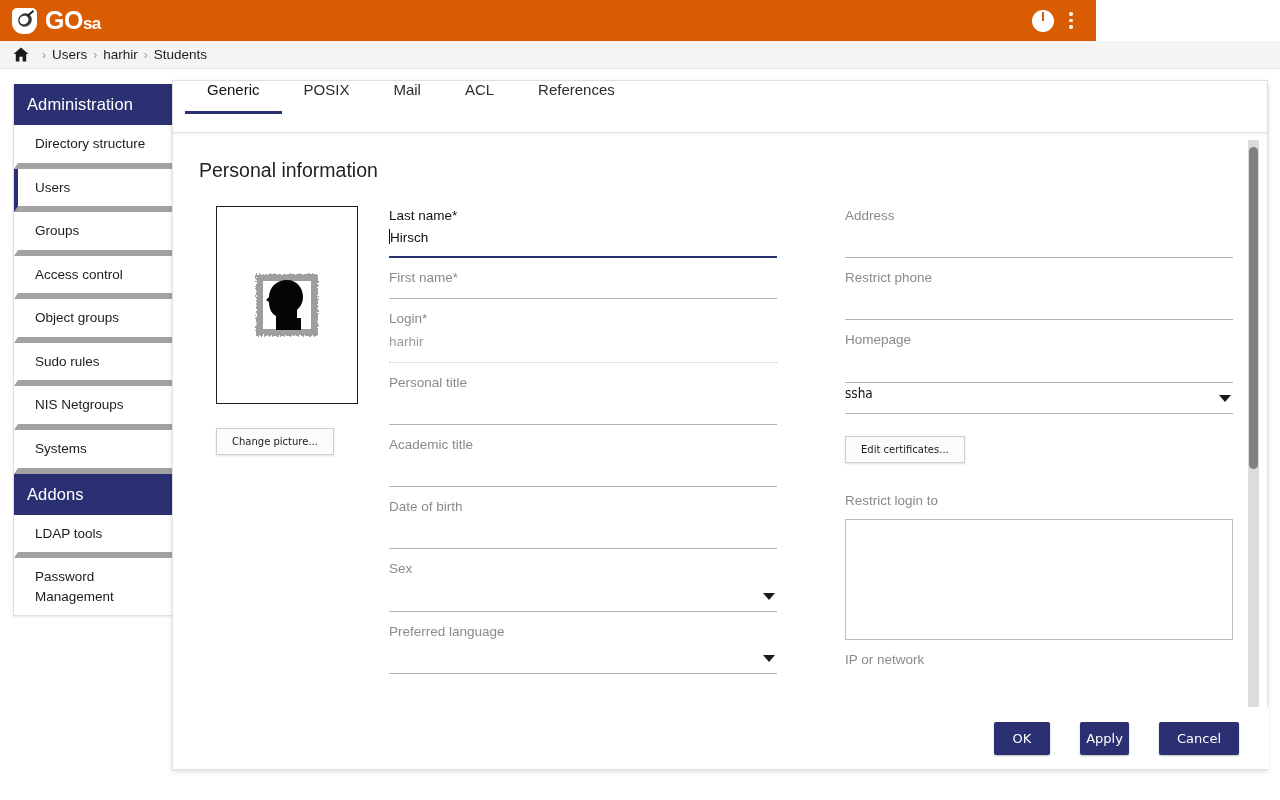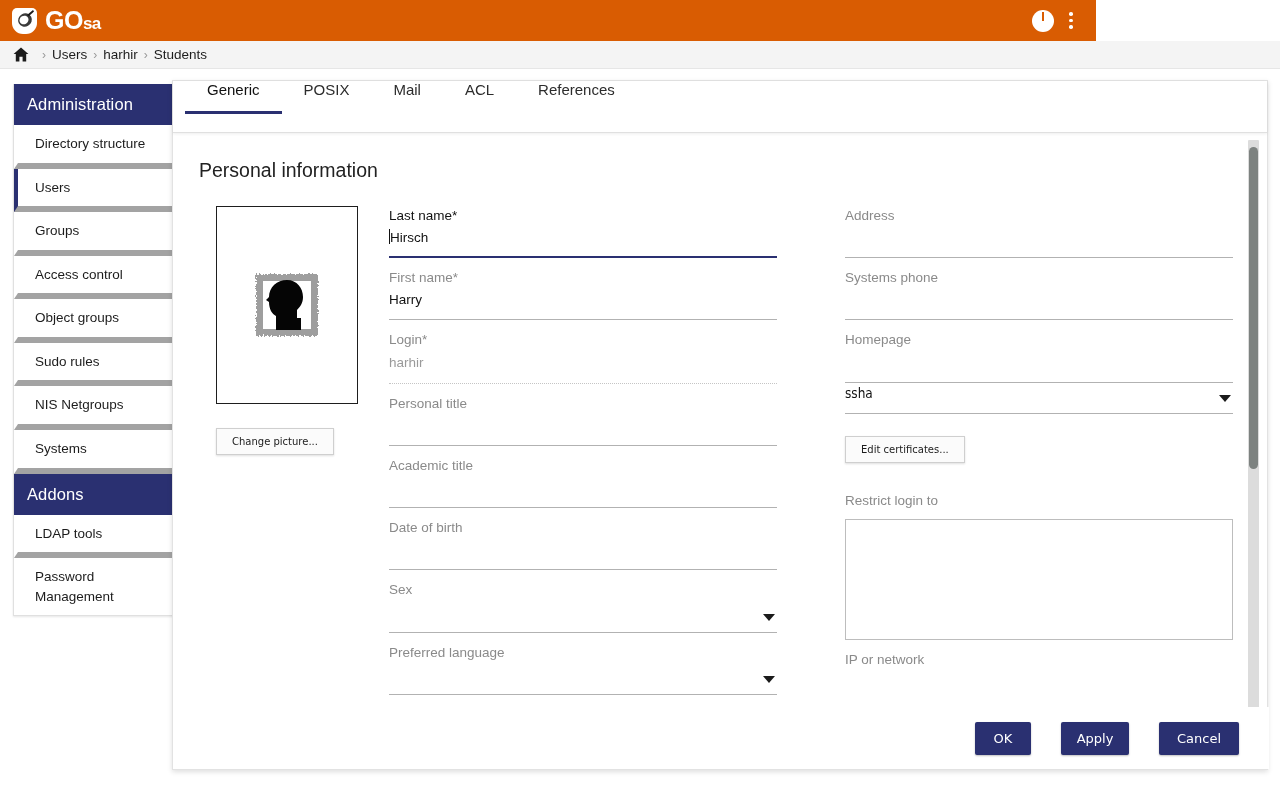--- a/index.html
+++ b/index.html
@@ -225,21 +225,21 @@
   .btn-primary {
     background: #2a3071; color: #ffffff;
     border: none; border-radius: 2px;
     font-family: "DejaVu Sans", sans-serif;
     font-size: 13px;
     padding: 9px 0;
     width: 56px; text-align: center;
     box-shadow: 0 1px 2px rgba(0,0,0,0.25);
     cursor: pointer;
   }
-  .btn-primary.wide { width: 68px; }
+  .btn-primary.wide { width: 49px; }
   .btn-primary.wider { width: 80px; }
 </style>
 </head>
 <body>
 
 <div class="topbar">
   <div class="logo-wrap">
     <span class="logo-badge">
       <svg width="21" height="22" viewBox="0 0 21 22">
         <ellipse cx="11" cy="10" rx="7" ry="6.5" fill="#3a3a3a" transform="rotate(-28 11 10)"></ellipse>
@@ -328,21 +328,20 @@
       <div class="col col-left">
 
         <div class="field">
           <div class="field-label strong">Last name*</div>
           <div class="field-value"><span class="caret"></span><span>Hirsch</span></div>
           <div class="field-underline focused"></div>
         </div>
 
         <div class="field">
           <div class="field-label">First name*</div>
-          <div class="field-value"><span>Harry</span></div>
           <div class="field-underline"></div>
         </div>
 
         <div class="field">
           <div class="field-label">Login*</div>
           <div class="field-value muted"><span>harhir</span></div>
           <div class="field-underline dotted"></div>
         </div>
 
         <div class="field">
@@ -381,21 +380,21 @@
 
       <div class="col col-right">
 
         <div class="field">
           <div class="field-label">Address</div>
           <div class="field-value empty"><span></span></div>
           <div class="field-underline"></div>
         </div>
 
         <div class="field">
-          <div class="field-label">Systems phone</div>
+          <div class="field-label">Restrict phone</div>
           <div class="field-value empty"><span></span></div>
           <div class="field-underline"></div>
         </div>
 
         <div class="field">
           <div class="field-label">Homepage</div>
           <div class="field-value empty"><span></span></div>
           <div class="field-underline"></div>
         </div>
 

